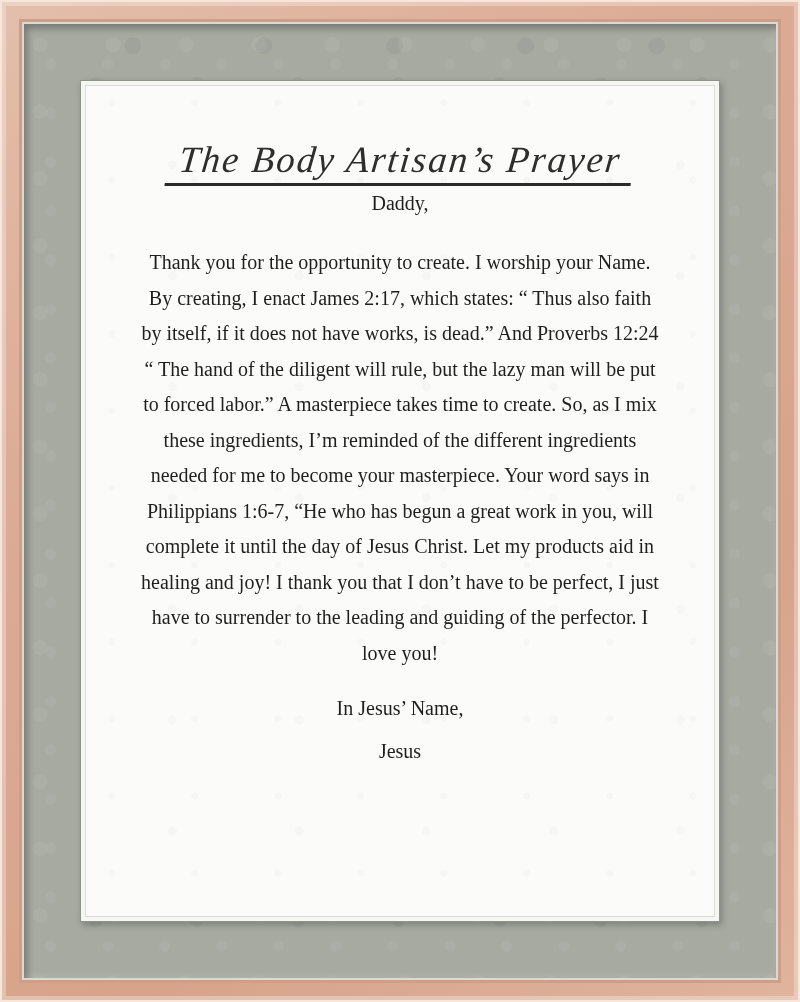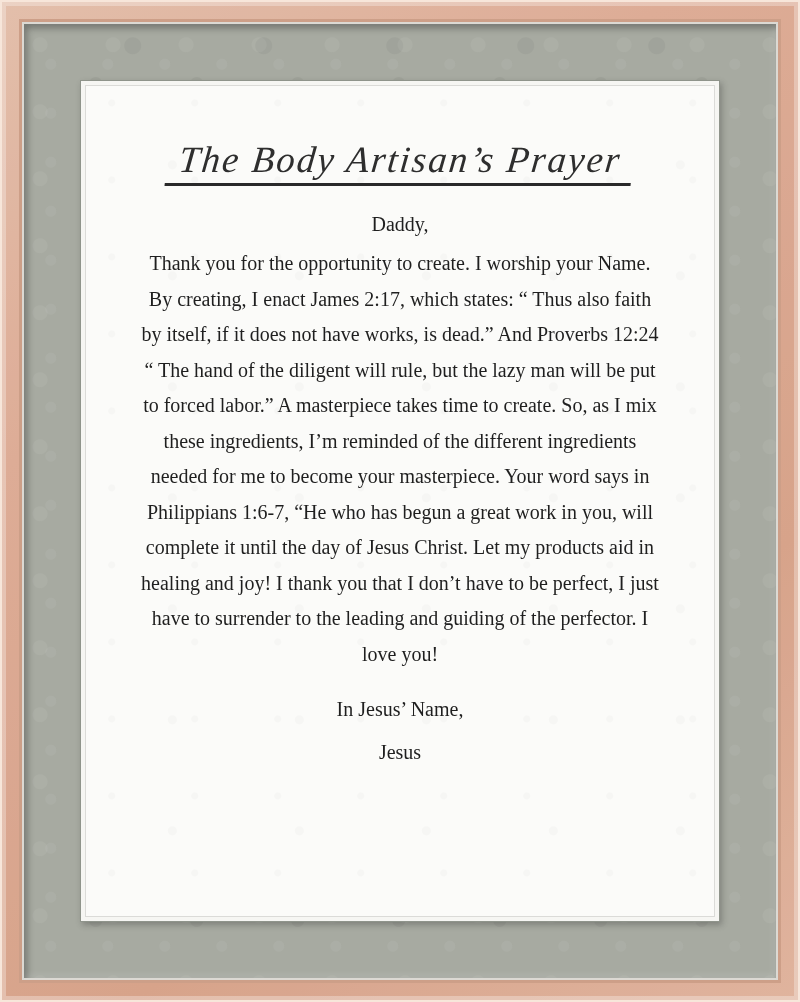--- a/index.html
+++ b/index.html
@@ -69,28 +69,27 @@
     font-style: italic;
     font-size: 37px;
     letter-spacing: 2px;
     color: #2e2e2e;
     border-bottom: 3px solid #2a2a2a;
     padding: 0 12px 2px 12px;
     transform: skewX(-6deg);
   }
 
   .salutation {
-    margin-top: 21px;
     font-size: 20px;
     line-height: 35px;
   }
 
   .body-text {
     width: 518px;
-    margin: 4px auto 0 auto;
+    margin: 24px auto 0 auto;
     font-size: 20px;
     line-height: 35.5px;
     text-align: center;
   }
 
   .closing {
     margin-top: 20px;
     font-size: 20px;
     line-height: 35px;
   }

